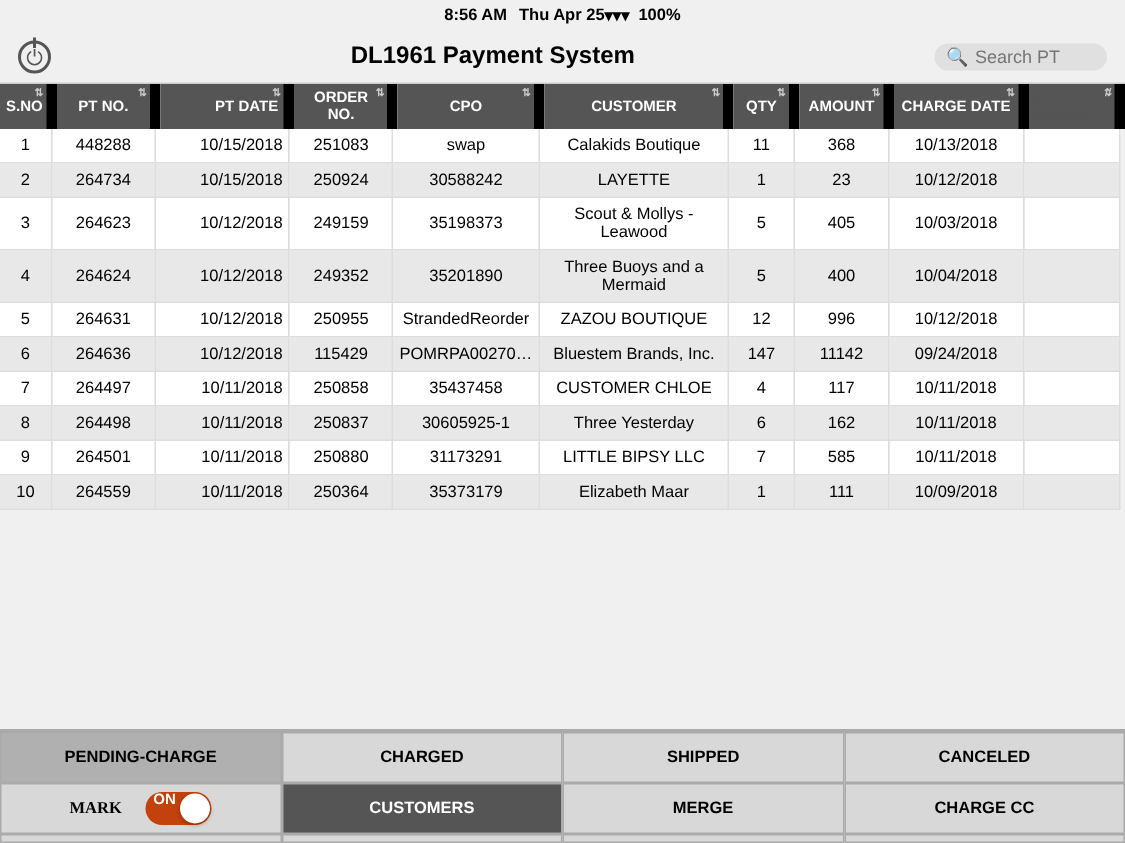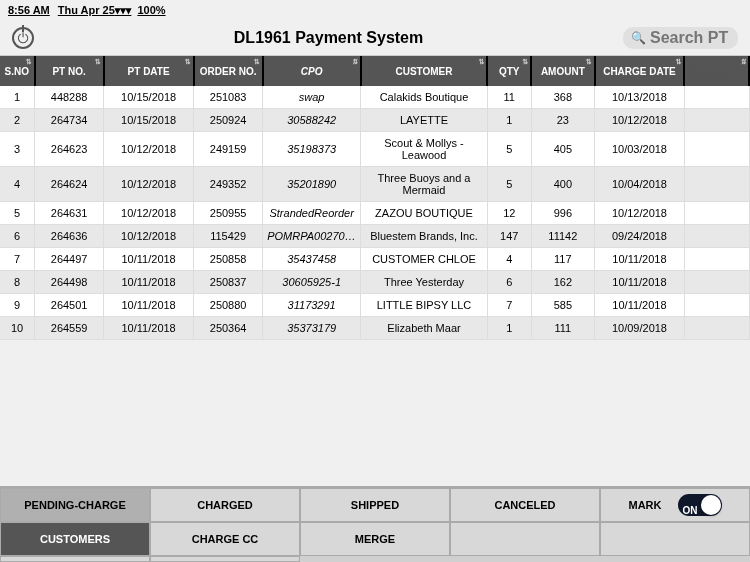--- a/index.html
+++ b/index.html
@@ -9,27 +9,26 @@
       width: 750px;
       height: 562px;
       overflow: hidden;
       font-size: 12px;
     }
 
     
     .status-bar {
       background: #f0f0f0;
       display: flex;
-      justify-content: flex-start;
+      justify-content: center;
       align-items: center;
       padding: 2px 8px;
       height: 20px;
       font-size: 11px;
       font-weight: 600;
-      text-decoration: underline;
     }
     .status-bar .left { display: flex; gap: 8px; }
     .status-bar .right { display: flex; gap: 6px; align-items: center; }
 
     
     .app-header {
       background: #f0f0f0;
       display: flex;
       align-items: center;
       justify-content: space-between;
@@ -65,23 +64,22 @@
       align-items: center;
       background: #e0e0e0;
       border-radius: 10px;
       padding: 2px 8px;
       gap: 4px;
     }
     .search-box input {
       border: none;
       background: transparent;
       outline: none;
-      font-size: 16px;
+      font-size: 12px;
       width: 80px;
-      font-weight: bold;
     }
 
     
     .table-container {
       overflow: hidden;
       height: calc(562px - 20px - 36px - 76px);
     }
     table {
       width: 100%;
       border-collapse: collapse;
@@ -89,21 +87,21 @@
     }
     thead tr {
       background: #555;
       color: white;
     }
     thead th {
       padding: 4px 4px;
       font-size: 10px;
       font-weight: 600;
       text-align: center;
-      border-right: 2px solid #000000;
+      border-right: 7px solid #000000;
       position: relative;
     }
     thead th .sort-arrows {
       font-size: 7px;
       position: absolute;
       top: 2px;
       right: 2px;
       color: #ccc;
     }
     tbody tr:nth-child(odd) { background: #ffffff; }
@@ -115,40 +113,40 @@
       border-bottom: 1px solid #ddd;
       font-size: 11px;
       overflow: hidden;
       text-overflow: ellipsis;
       white-space: nowrap;
     }
 
     
     .col-sno { width: 30px; }
     .col-pt { width: 60px; margin-top: 36px; }
-    .col-ptdate { width: 78px; }
+    .col-ptdate { width: 78px; text-align: right; }
     .col-order { width: 60px; }
-    .col-cpo { width: 85px; font-style: italic; }
+    .col-cpo { width: 85px; }
     .col-customer { width: 110px; white-space: normal !important; }
     .col-qty { width: 38px; text-align: center; }
     .col-amount { width: 55px; }
     .col-charge { width: 78px; }
     .col-records { width: 56px; font-style: italic; }
 
     
     .bottom-toolbar {
       position: absolute;
       bottom: 0;
       left: 0;
       right: 0;
       height: 76px;
       border-top: 2px solid #aaa;
       background: #d0d0d0;
       display: grid;
-      grid-template-columns: repeat(5, 1fr);
+      grid-template-columns: repeat(4, 1fr);
       grid-template-rows: 1fr 1fr;
     }
     .toolbar-btn {
       border: 1px solid #aaa;
       display: flex;
       align-items: center;
       justify-content: center;
       font-size: 11px;
       font-weight: 700;
       background: #d8d8d8;
@@ -159,25 +157,25 @@
     .toolbar-btn.active {
       background: #b0b0b0;
     }
     .toolbar-btn.dark {
       background: #555;
       color: white;
     }
     .toggle-track {
       width: 44px;
       height: 22px;
-      background: #0f172a;
+      background: #c2410c;
       border-radius: 11px;
       position: relative;
       display: flex;
-      align-items: flex-end;
+      align-items: flex-start;
     }
     .toggle-label-on {
       font-size: 10px;
       font-weight: 700;
       color: white;
       margin-left: 5px;
     }
     .toggle-knob {
       width: 20px;
       height: 20px;
@@ -364,27 +362,27 @@
   </table>
 </div>
 
 <div class="bottom-toolbar">
 
   <div class="toolbar-btn active">PENDING-CHARGE</div>
   <div class="toolbar-btn">CHARGED</div>
   <div class="toolbar-btn">SHIPPED</div>
   <div class="toolbar-btn">CANCELED</div>
   <div class="toolbar-btn">
-    <span style="margin-right:16px;">MARK</span>
+    <span style="margin-right:16px;font-family:Liberation Serif, serif;">MARK</span>
     <div class="toggle-track">
       <span class="toggle-label-on">ON</span>
       <div class="toggle-knob"></div>
     </div>
   </div>
   <div class="toolbar-btn dark">CUSTOMERS</div>
 
+  <div class="toolbar-btn">MERGE</div>
   <div class="toolbar-btn">CHARGE CC</div>
-  <div class="toolbar-btn">MERGE</div>
   <div class="toolbar-btn"></div>
   <div class="toolbar-btn"></div>
   <div class="toolbar-btn"></div>
   <div class="toolbar-btn"></div>
 </div>
 
 </body></html>

